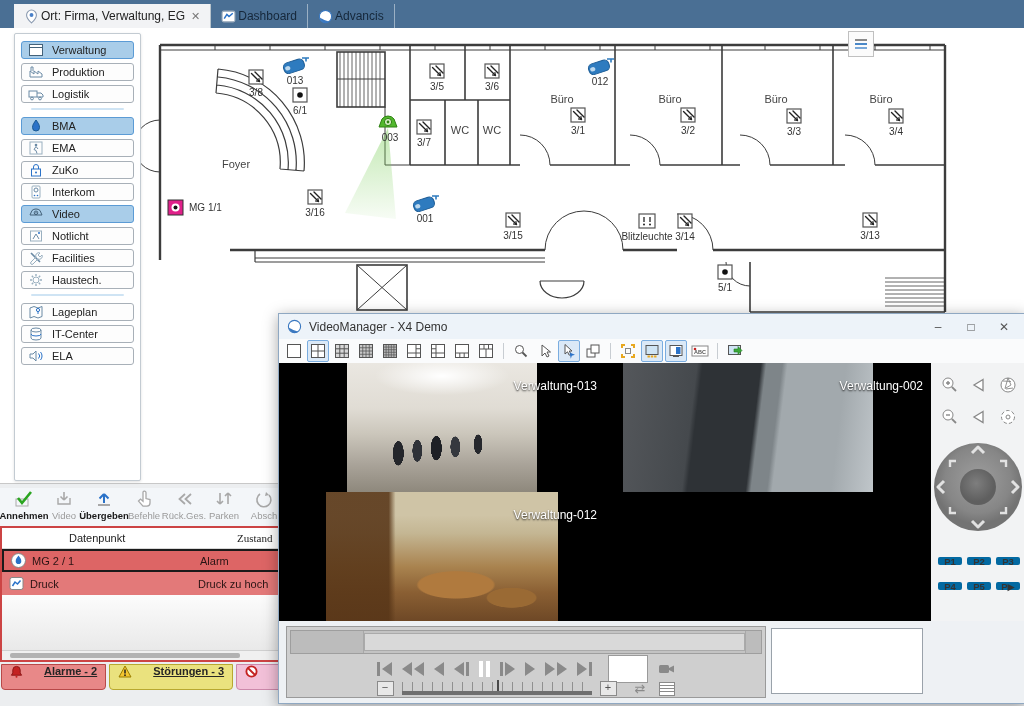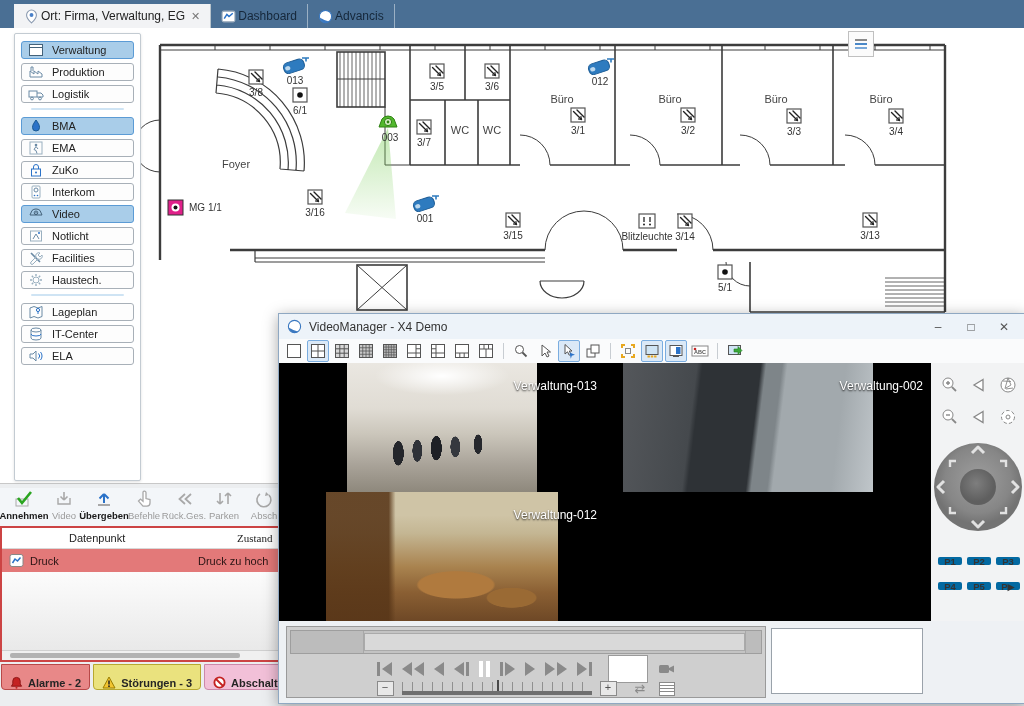--- a/index.html
+++ b/index.html
@@ -37,21 +37,21 @@
   .al-row{height:23px;display:flex;align-items:center;font-size:11px;color:#2a1414;flex:0 0 23px;}
   .al-row .c0{width:28px;display:flex;justify-content:center;}
   .al-row .c1{width:168px;}
   .al-row .c2{flex:1;white-space:nowrap;}
   .al-row.r1{background:#dd6565;border:2px solid #1b1b1b;box-sizing:border-box;}
   .al-row.r2{background:#e37979;}
   .al-rest{flex:1;background:linear-gradient(180deg,#fcfcfc,#e9e9e9);}
   .al-scroll{height:9px;background:#f0f0f0;border-top:1px solid #d0d0d0;position:relative;flex:0 0 9px;}
   .al-thumb{position:absolute;left:8px;top:2px;width:230px;height:5px;background:#b2b2b2;border-radius:2px;}
   .st-tabs{position:absolute;left:1px;top:664px;display:flex;gap:3px;}
-  .st-tab{height:24px;display:flex;align-items:flex-end;gap:5px;padding:0 8px;font-size:11px;font-weight:bold;color:#252525;border:1px solid;border-radius:0 0 4px 4px;}
+  .st-tab{height:24px;display:flex;align-items:flex-start;gap:21px;padding:0 8px;font-size:11px;font-weight:bold;color:#252525;border:1px solid;border-radius:0 0 4px 4px;text-decoration:underline;}
   .st-alarme{background:#e88888;border-color:#b84848;}
   .st-stoer{background:#eae27e;border-color:#b8a830;}
   .st-absch{background:#f2c0d8;border-color:#cc88aa;}
   .st-meld{background:#9fc4f0;border-color:#5888c8;}
 
   
   .vm{position:absolute;left:278px;top:313px;width:746px;height:389px;background:#eef1f4;border:1px solid #8fa8c2;box-shadow:0 3px 14px rgba(0,0,0,.35);z-index:5;box-sizing:content-box;}
   .vm-title{height:25px;background:#edf3f9;display:flex;align-items:center;padding:0 8px;gap:7px;font-size:12px;color:#333;}
   .vm-title .grow{flex:1;}
   .vm-wbtn{width:26px;height:18px;display:flex;align-items:center;justify-content:center;color:#555;font-size:12px;}
@@ -481,20 +481,30 @@
       <span class="lab">Absch</span>
     </div>
   </div>
 
   <div class="al-table">
     <div class="al-hrow">
       <span class="c0"></span>
       <span class="c1">Datenpunkt</span>
       <span class="c2">Zustand</span>
     </div>
+    <div class="al-row r1">
+      <span class="c0">
+          <svg width="15" height="15" viewBox="0 0 15 15">
+            <circle cx="7.5" cy="7.5" r="7" fill="#fff" stroke="#888"></circle>
+            <path d="M7.5,2.5 C9,4.8 10.3,5.8 10.3,8.2 a2.8,2.8 0 0 1 -5.6,0 C4.7,5.8 6,4.8 7.5,2.5 z" fill="#2a72c8"></path>
+          </svg>
+        </span>
+      <span class="c1">MG 2 / 1</span>
+      <span class="c2">Alarm</span>
+    </div>
     <div class="al-row r2">
       <span class="c0">
           <svg width="15" height="15" viewBox="0 0 15 15">
             <rect x="1" y="1.5" width="13" height="12" rx="2" fill="#fff" stroke="#888"></rect>
             <polyline points="3.5,10 6,6 8.5,8 11.5,4.5" fill="none" stroke="#2a72c8" stroke-width="1.5"></polyline>
           </svg>
         </span>
       <span class="c1">Druck</span>
       <span class="c2">Druck zu hoch</span>
     </div>

